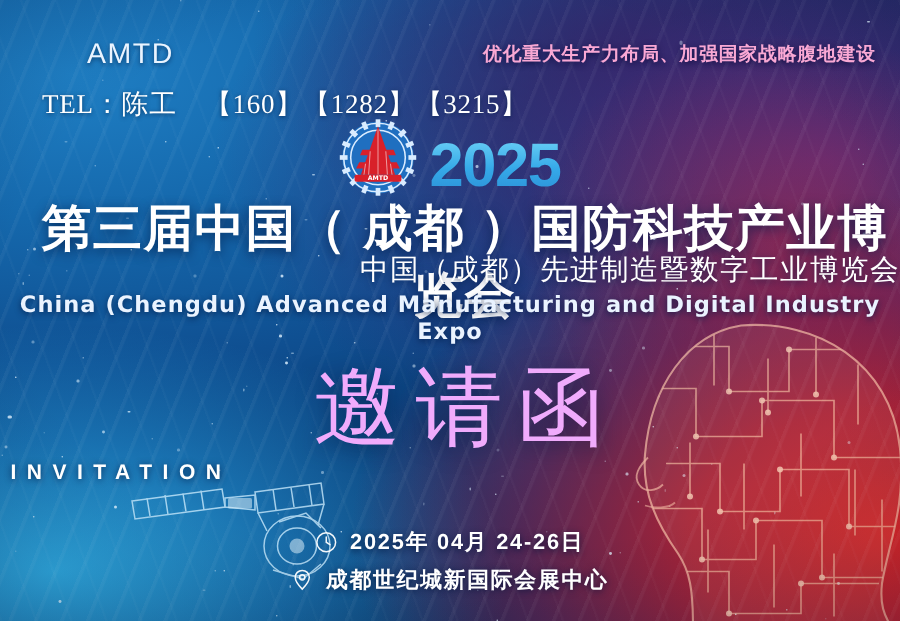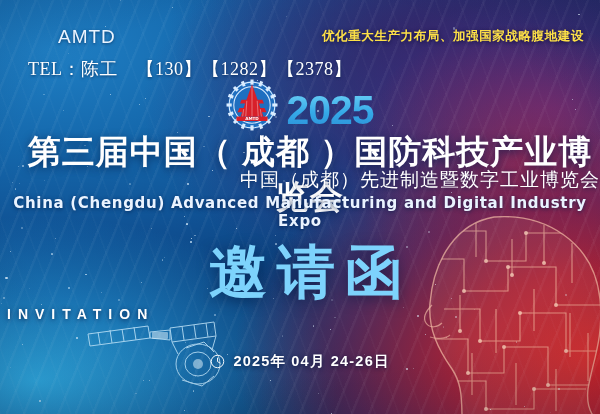--- a/index.html
+++ b/index.html
@@ -62,21 +62,21 @@
     text-shadow:0 1px 3px rgba(0,30,70,.6);
   }
   .tel{
     position:absolute;left:28px;top:57px;
     font-family:"Liberation Serif",serif;
     font-size:18px;color:#ffffff;letter-spacing:.5px;white-space:nowrap;
     text-shadow:0 1px 3px rgba(0,30,70,.7);
   }
   .slogan{
     position:absolute;right:16px;top:28px;
-    font-size:12.5px;font-weight:bold;color:#fde047;letter-spacing:.6px;
+    font-size:12.5px;font-weight:bold;color:#f9a8d4;letter-spacing:.6px;
     text-shadow:0 1px 4px rgba(10,10,60,.85);
     margin-left:17px;
   }
 
   .logo-row{
     position:absolute;top:78px;left:0;right:0;
     display:flex;align-items:center;justify-content:center;gap:8px;
   }
   .logo-mark{width:52px;height:52px;flex:0 0 auto;}
   .year{
@@ -102,21 +102,21 @@
     position:absolute;left:0;right:0;text-align:center;
     font-family:"DejaVu Sans",sans-serif;
     color:#eaf3ff;font-weight:bold;
     text-shadow:0 1px 4px rgba(0,25,70,.75);
   }
   .en1{top:191px;font-size:11.2px;letter-spacing:.7px;}
   .en2{top:194px;font-size:15px;letter-spacing:.7px;}
 
   .invite-cn{
     position:absolute;top:243px;left:0;right:0;text-align:center;
-    font-size:58px;font-weight:bold;color:#7dd3fc;letter-spacing:10px;
+    font-size:58px;font-weight:normal;color:#f0abfc;letter-spacing:10px;
     text-indent:10px;line-height:1;
     text-shadow:0 3px 14px rgba(0,20,60,.6);
     margin-left:12px;
   }
   .invite-en{
     position:absolute;top:306px;left:0;right:0;text-align:left;
     font-size:14px;font-weight:bold;color:#ffffff;letter-spacing:7px;
     text-indent:7px;
     text-shadow:0 1px 5px rgba(0,20,60,.8);
   }
@@ -326,21 +326,21 @@
     <path d="M78 4 C128 0 178 28 184 86 C188 126 176 150 172 176 C170 194 176 200 178 205 L46 205 C46 180 44 168 36 156 C22 136 12 116 14 90 C18 44 42 10 78 4 Z" fill="none" stroke="#ffcdb0" stroke-width="1.4" opacity=".75"></path>
     <path d="M16 92 C10 98 6 104 10 110 C14 116 22 114 26 110" fill="none" stroke="#ffcdb0" stroke-width="1.2" opacity=".7"></path>
     <path d="M14 124 C20 126 30 126 34 122" fill="none" stroke="#ffcdb0" stroke-width="1.2" opacity=".6"></path>
   </svg>
 
   <div class="bg bg-vignette"></div>
 
   <div class="layer">
 
     <div class="amtd">AMTD</div>
-    <div class="tel">TEL：陈工　【130】【1282】【2378】</div>
+    <div class="tel">TEL：陈工　【160】【1282】【3215】</div>
     <div class="slogan">优化重大生产力布局、加强国家战略腹地建设</div>
 
     <div class="logo-row">
       <svg class="logo-mark" viewBox="0 0 100 100">
         <g fill="#1f6fc0">
           <circle cx="50" cy="50" r="46"></circle>
         </g>
         <g stroke="#d9ecff" stroke-width="2" fill="none">
           <circle cx="50" cy="50" r="44"></circle>
           <circle cx="50" cy="50" r="35"></circle>
@@ -388,16 +388,23 @@
     <div class="invite-en">INVITATION</div>
 
     <div class="info">
       <div class="info-row">
         <svg class="info-ico" viewBox="0 0 24 24">
           <circle cx="12" cy="12" r="10" fill="none" stroke="#ffffff" stroke-width="1.6"></circle>
           <path d="M12 6.5 V12 L16 14.5" fill="none" stroke="#ffffff" stroke-width="1.6" stroke-linecap="round"></path>
         </svg>
         <span class="info-txt">2025年 04月 24-26日</span>
       </div>
+      <div class="info-row">
+        <svg class="info-ico" viewBox="0 0 24 24">
+          <path d="M12 2 C7.8 2 4.5 5.3 4.5 9.4 C4.5 14.6 12 22 12 22 C12 22 19.5 14.6 19.5 9.4 C19.5 5.3 16.2 2 12 2 Z" fill="none" stroke="#ffffff" stroke-width="1.6"></path>
+          <circle cx="12" cy="9.4" r="2.8" fill="none" stroke="#ffffff" stroke-width="1.6"></circle>
+        </svg>
+        <span class="info-txt">成都世纪城新国际会展中心</span>
+      </div>
     </div>
 
   </div>
 </div>
 
 </body></html>

